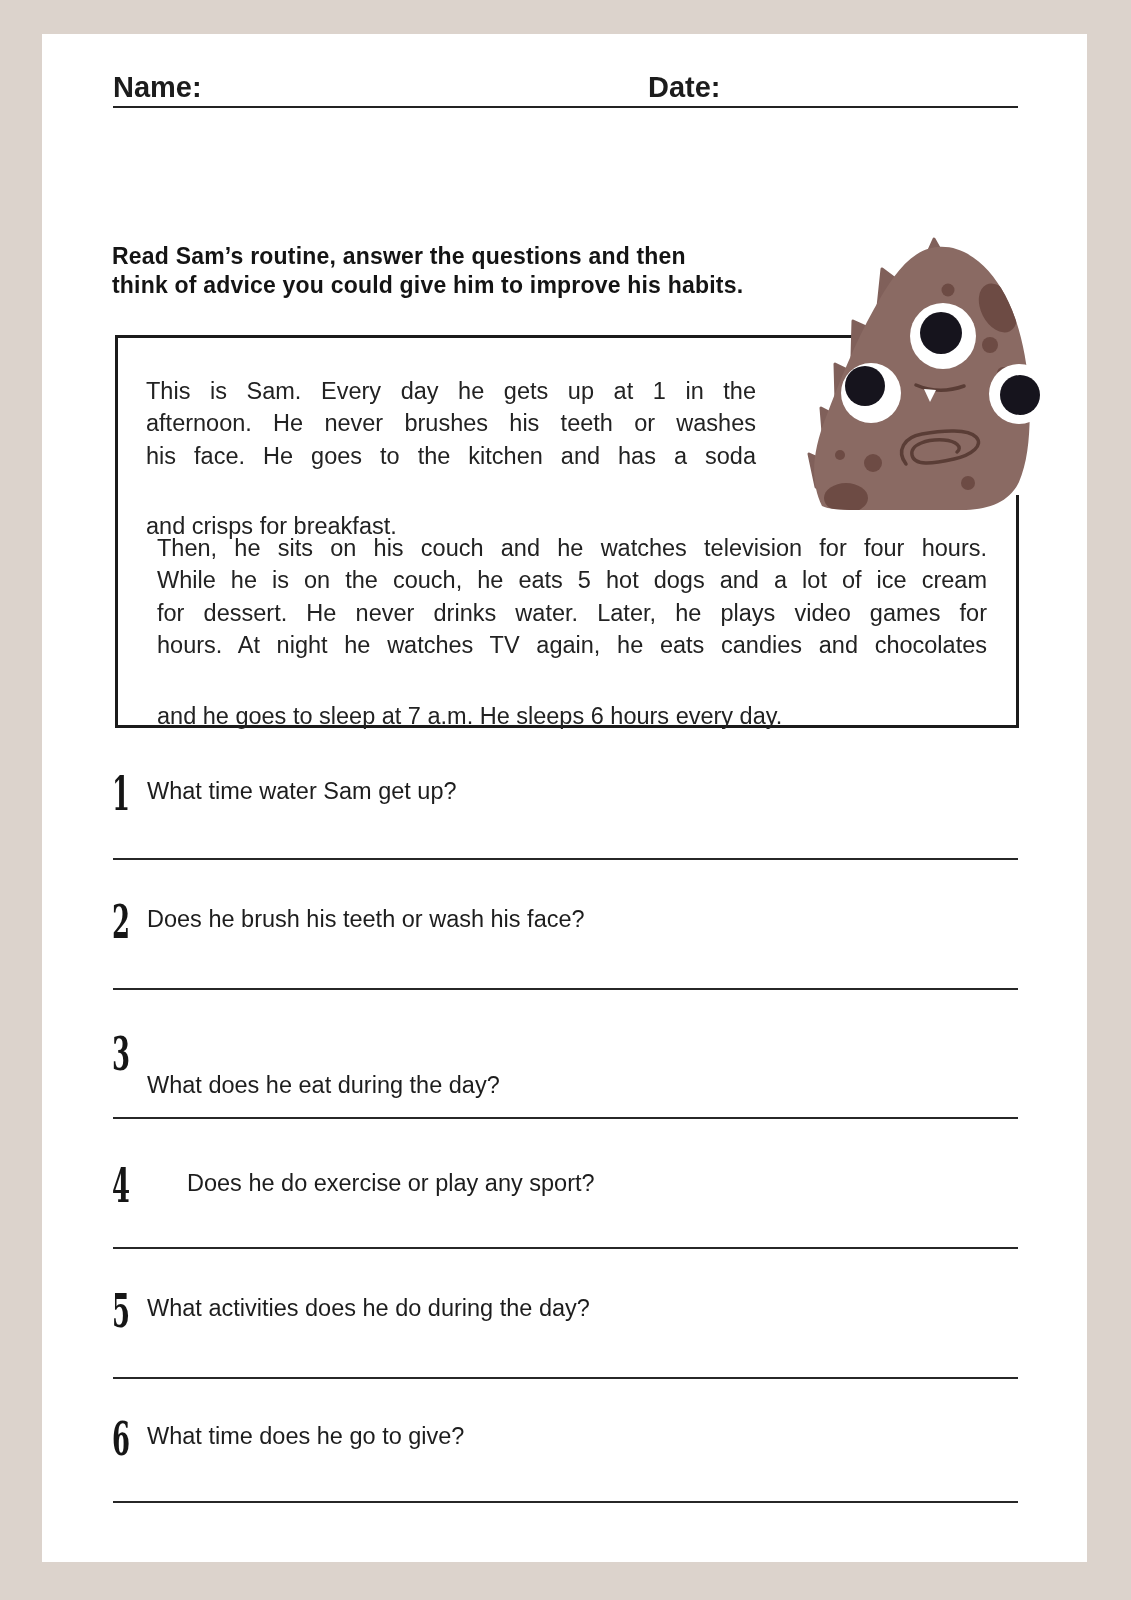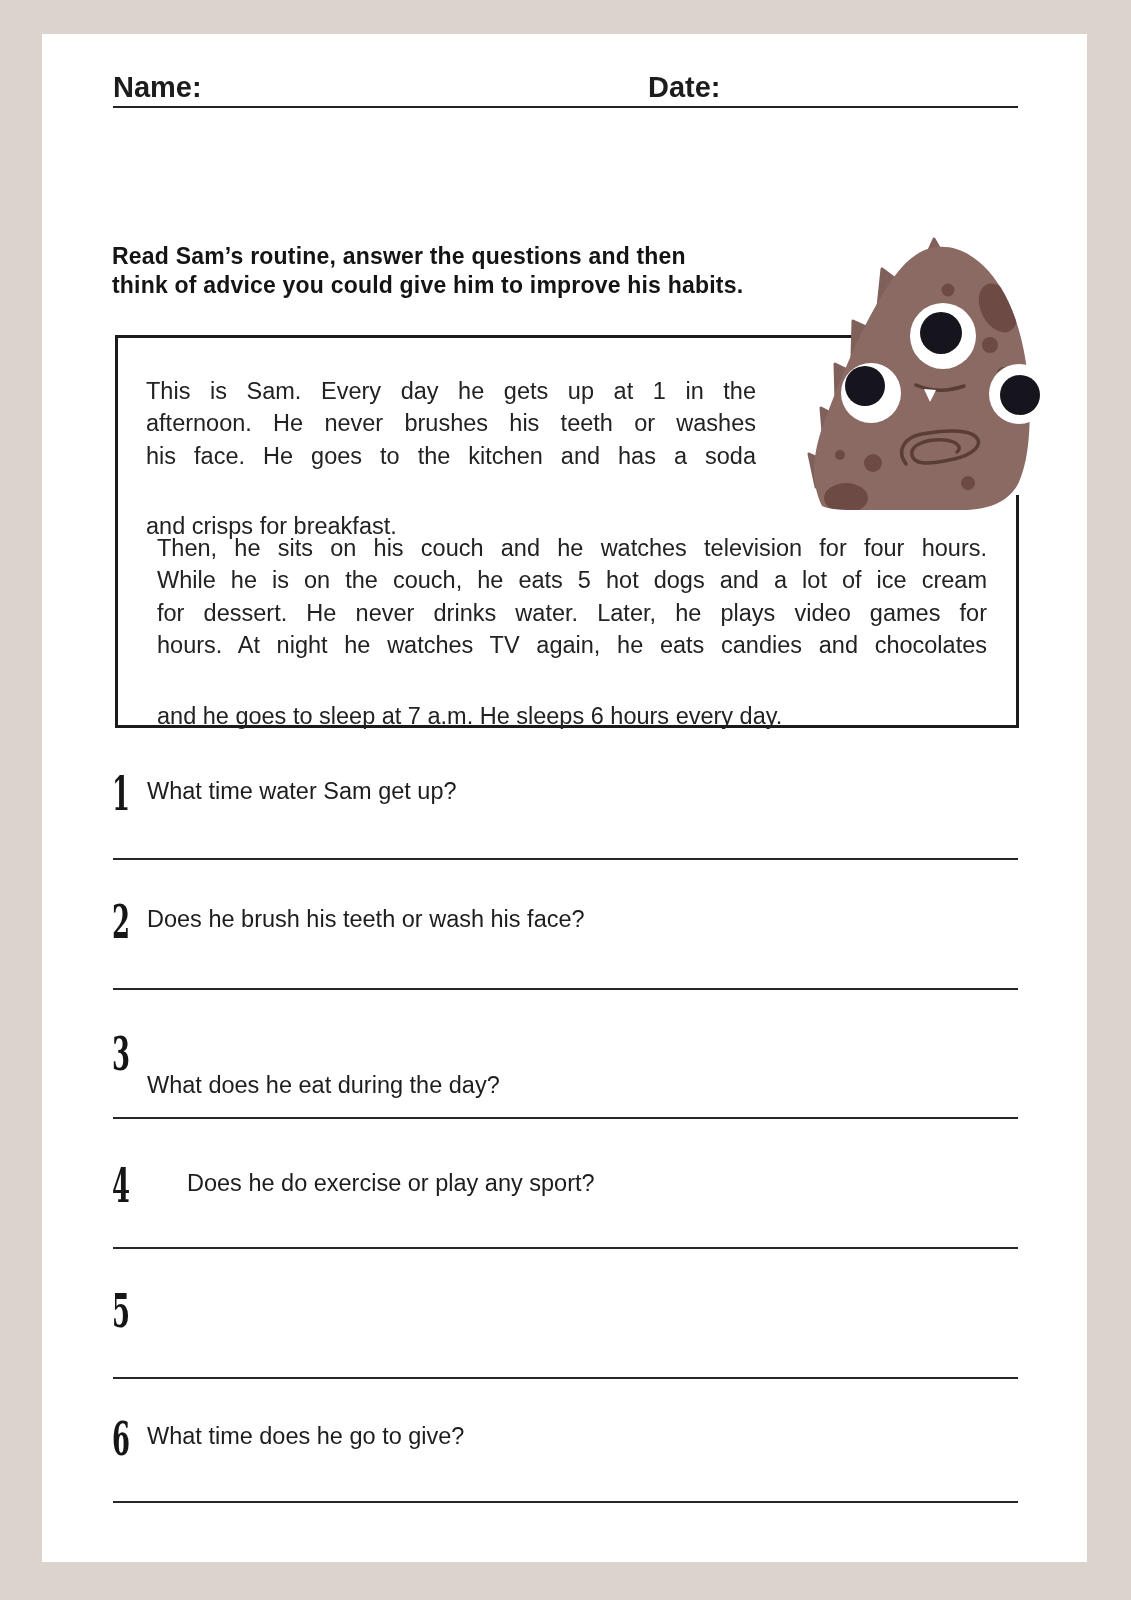--- a/index.html
+++ b/index.html
@@ -107,18 +107,19 @@
 
   <div class="abs q-num" style="left:112px; top:1030px;">3</div>
   <div class="abs q-text" style="left:147px; top:1036px;margin-top:34px;">What does he eat during the day?</div>
   <div class="abs answer-line" style="left:113px; top:1117px; width:905px;"></div>
 
   <div class="abs q-num" style="left:112px; top:1162px;">4</div>
   <div class="abs q-text" style="left:148px; top:1168px;margin-left:39px;">Does he do exercise or play any sport?</div>
   <div class="abs answer-line" style="left:113px; top:1247px; width:905px;"></div>
 
   <div class="abs q-num" style="left:112px; top:1287px;">5</div>
+  <div class="abs q-text" style="left:147px; top:1293px;">What activities does he do during the day?</div>
   <div class="abs answer-line" style="left:113px; top:1377px; width:905px;"></div>
 
   <div class="abs q-num" style="left:112px; top:1415px;">6</div>
   <div class="abs q-text" style="left:147px; top:1421px;">What time does he go to give?</div>
   <div class="abs answer-line" style="left:113px; top:1501px; width:905px;"></div>
 </div>
 
 </body></html>

